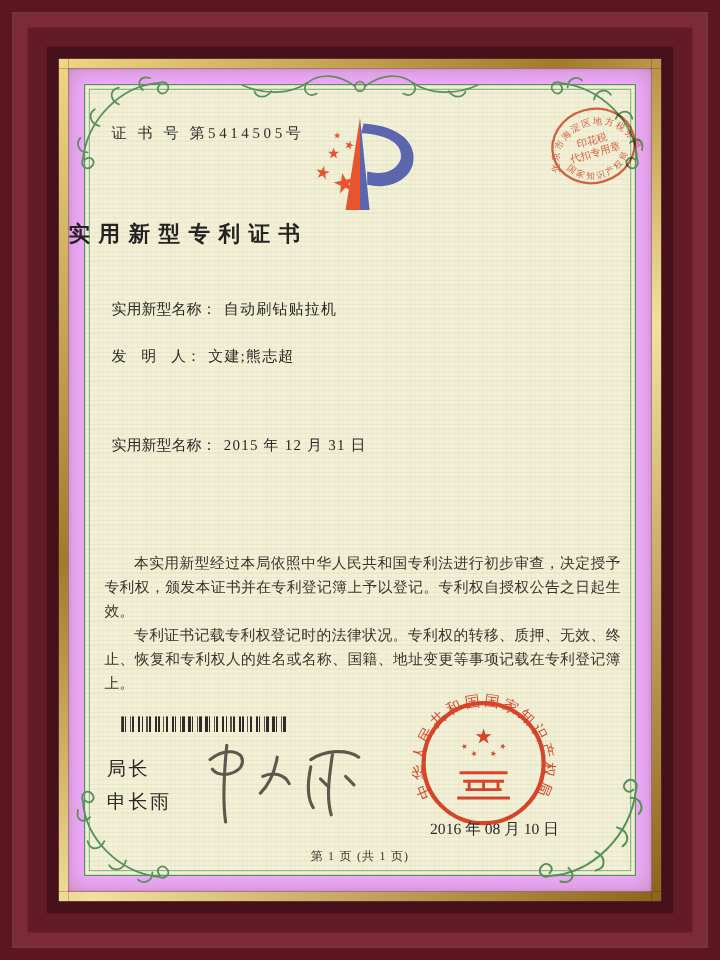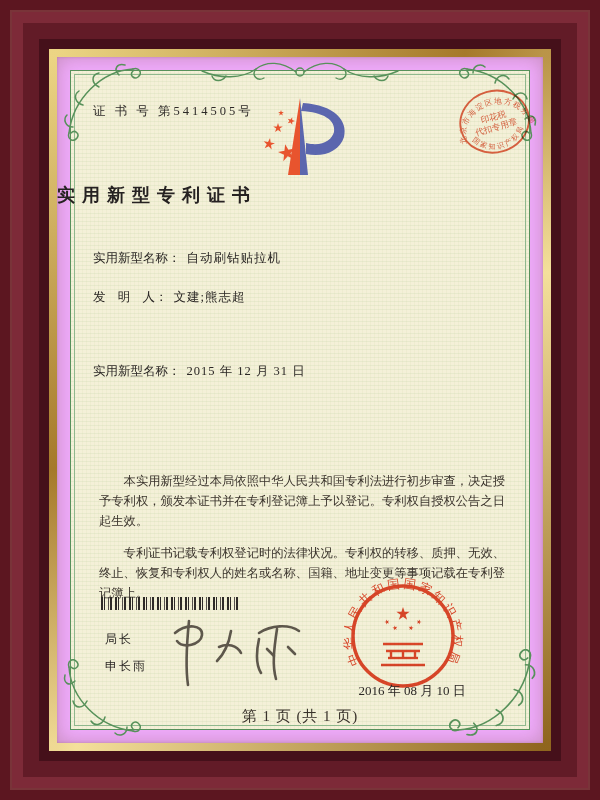--- a/index.html
+++ b/index.html
@@ -28,27 +28,27 @@
   .abs{position:absolute;}
   .certno{left:36px;top:46px;font-size:12.5px;color:#2e2a28;letter-spacing:3px;}
   .title{left:0;top:126px;width:100%;text-align:left;font-size:18px;font-weight:bold;
          color:#262222;letter-spacing:7px;}
   .field{left:36px;font-size:12.5px;color:#2b2725;white-space:nowrap;}
   .flabel{display:inline-block;min-width:62px;text-align:justify;text-align-last:justify;}
   .fcolon{margin-right:6px;}
   .fvalue{letter-spacing:1px;}
   .body-text{left:30px;top:402px;width:430px;font-size:12.3px;line-height:20px;
              color:#3a332c;text-align:justify;}
-  .body-text p{margin:12px;text-indent:2em;}
+  .body-text p{margin:0;text-indent:2em;}
   .barcode{left:44px;top:540px;width:138px;height:13px;background:
      repeating-linear-gradient(90deg,#2e2a28 0 2px,transparent 2px 3px,#2e2a28 3px 4px,
      transparent 4px 7px,#55504c 7px 8px,transparent 8px 9px,#2e2a28 9px 11px,transparent 11px 14px);}
-  .director{left:48px;font-size:12px;color:#2b2725;letter-spacing:2px;}
+  .director{left:32px;font-size:16px;color:#2b2725;letter-spacing:2px;}
   .sealdate{left:270px;top:625px;width:170px;text-align:center;font-size:13px;color:#2b2725;}
-  .footer{left:0;top:650px;width:100%;text-align:center;font-size:15px;color:#3a332c;letter-spacing:1px;}
+  .footer{left:0;top:650px;width:100%;text-align:center;font-size:10px;color:#3a332c;letter-spacing:1px;}
   .seal{mix-blend-mode:multiply;}
 </style>
 </head>
 <body>
 
 <div class="ring ring1"></div>
 <div class="ring ring2"></div>
 <div class="ring ring-hi"></div>
 <div class="ring ring3"></div>
 <div class="ring ring4"></div>

